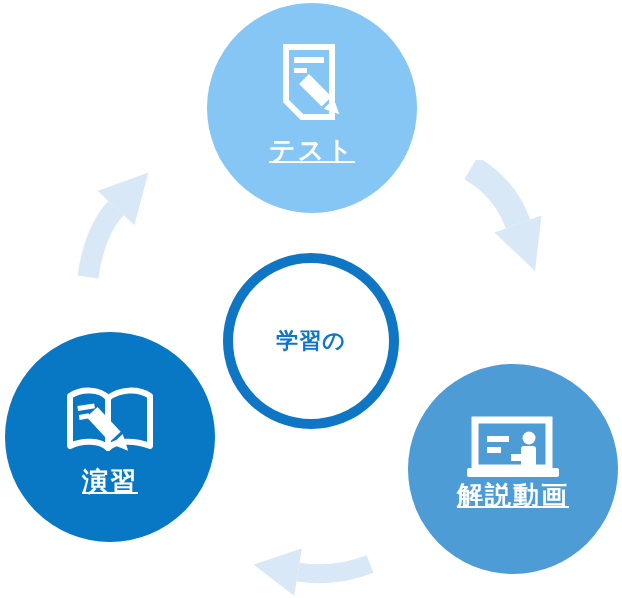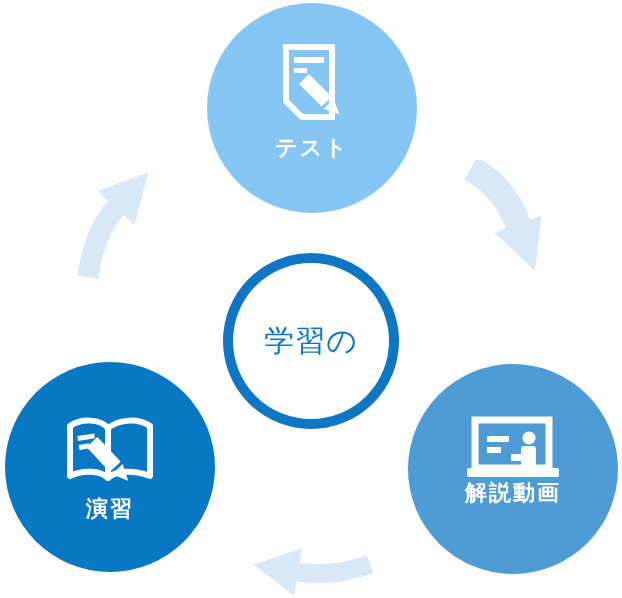--- a/index.html
+++ b/index.html
@@ -22,46 +22,47 @@
     background:#fff;
   }
   .node{
     position:absolute;
     width:210px;height:210px;
     border-radius:50%;
     display:flex;flex-direction:column;align-items:center;
     box-sizing:border-box;
   }
   .node-test{left:207px;top:3px;background:var(--c-test);padding-top:40px;}
-  .node-practice{left:5px;top:362px;background:var(--c-practice);padding-top:50px;}
+  .node-practice{left:5px;top:332px;background:var(--c-practice);padding-top:50px;}
   .node-video{left:408px;top:364px;background:var(--c-video);padding-top:48px;}
   .node-label{
     color:#fff;
-    font-size:22px;
+    font-size:26px;
     font-weight:bold;
     letter-spacing:2px;
     line-height:1;
     white-space:nowrap;
+    text-decoration:underline;
   }
   .node-test .node-label{margin-top:4px;}
   .node-practice .node-label{margin-top:4px;}
   .node-video .node-label{margin-top:0;}
   .center-node{
     position:absolute;
     left:223px;top:253px;
     width:156px;height:156px;
     background:var(--c-white);
     border:10px solid var(--c-center);
     border-radius:50%;
     display:flex;flex-direction:column;align-items:center;justify-content:center;
   }
   .center-line{
     color:var(--c-center);
-    font-size:30px;
-    font-weight:normal;
+    font-size:22px;
+    font-weight:bold;
     letter-spacing:1px;
     line-height:38px;
     white-space:nowrap;
   }
   .arrow{position:absolute;}
   .arrow path{stroke:var(--c-arrow);fill:none;}
   .arrow polygon{fill:var(--c-arrow);}
   .icon-svg{display:block;}
 </style>
 </head>

